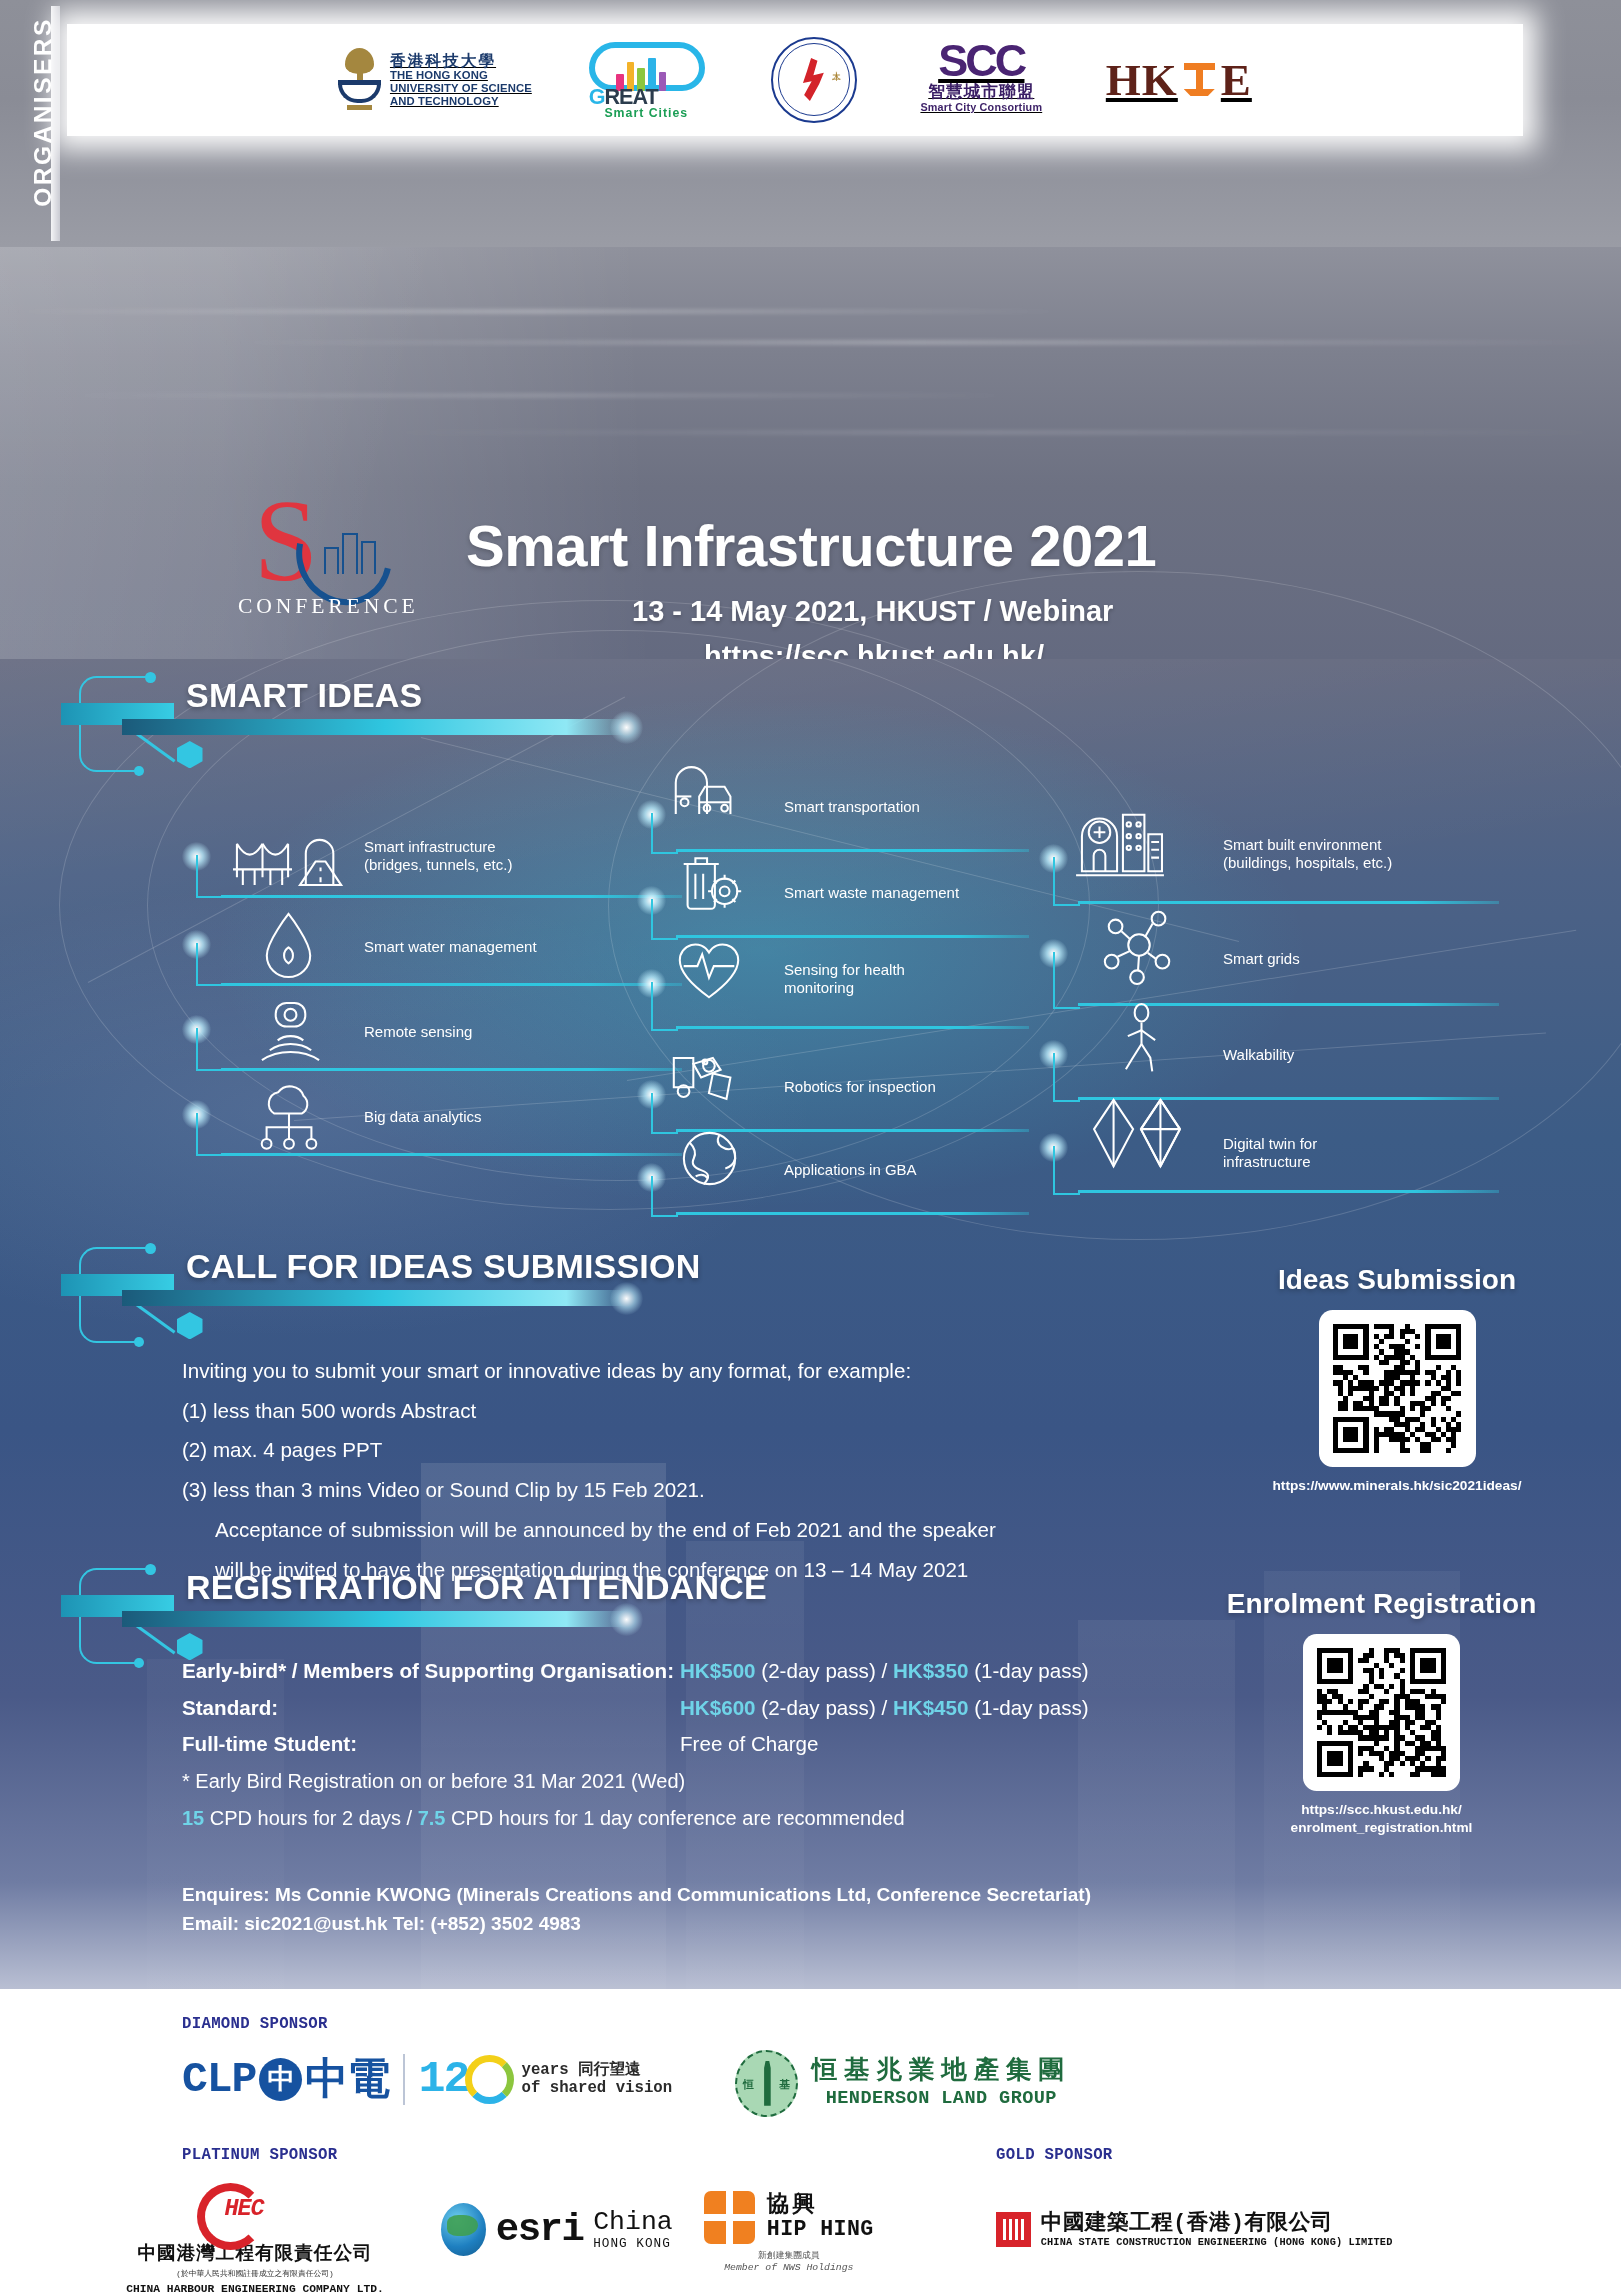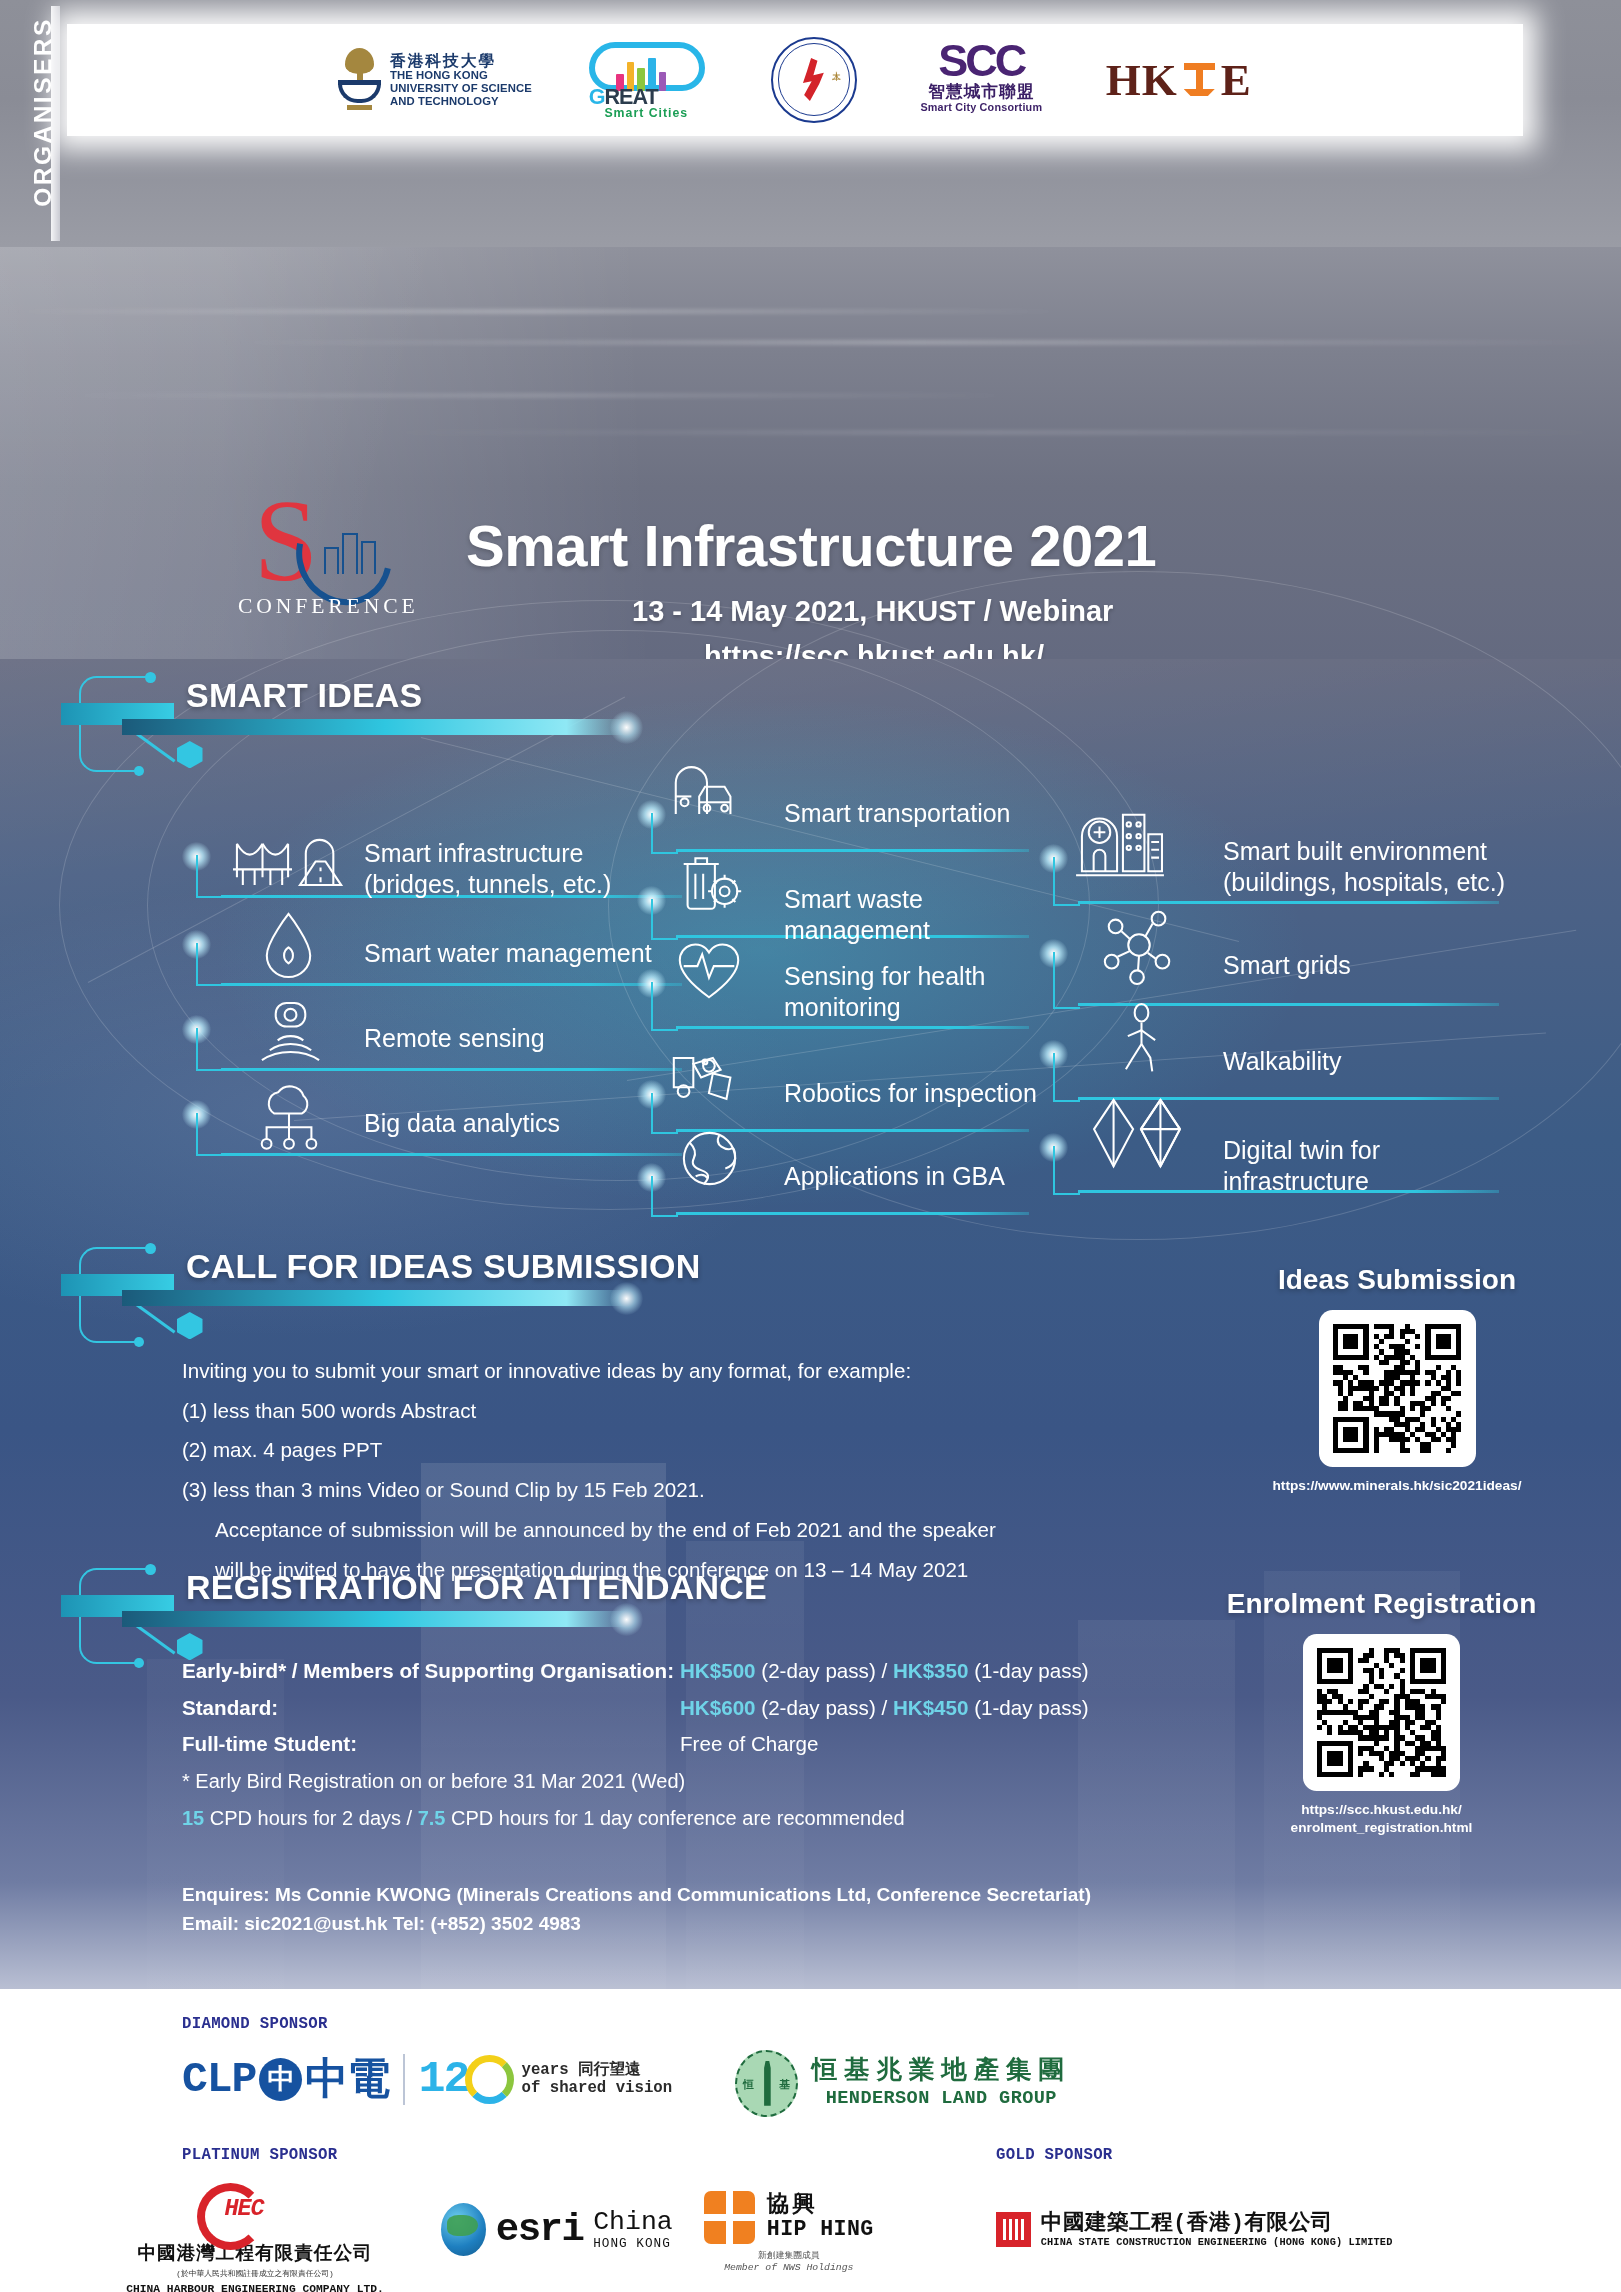--- a/index.html
+++ b/index.html
@@ -24,21 +24,21 @@
     color:#ffffff;font-weight:bold;font-size:24.5px;letter-spacing:2.5px;
     text-align:center;
   }
   .organiser-white{
     position:absolute;left:67px;top:23.5px;width:1456px;height:112px;
     background:#ffffff;
     box-shadow:0 0 25.5px 13.7px rgba(255,255,255,.95);
   }
   .org-logos{
     position:absolute;left:67px;top:23.5px;width:1456px;height:112px;
-    display:flex;align-items:center;justify-content:center;gap:51px;
+    display:flex;align-items:center;justify-content:center;gap:51px;text-decoration:underline;
   }
   .org-logo{display:flex;align-items:center;justify-content:center;}
 
   
   .hkust{display:flex;align-items:center;gap:8.8px;}
   .hkust-mark{width:43px;height:63px;position:relative;}
   .hkust-mark .bowl{position:absolute;left:6.9px;top:0;width:29px;height:25.5px;background:#a4873f;border-radius:50% 50% 46% 46%/64% 64% 36% 36%;}
   .hkust-mark .stem{position:absolute;left:18.6px;top:23.5px;width:5.9px;height:11.8px;background:#a4873f;}
   .hkust-mark .cup{position:absolute;left:0;top:33px;width:43px;height:21.6px;border:4.9px solid #1b3a6b;border-top:none;border-radius:0 0 19.6px 19.6px;box-sizing:border-box;}
   .hkust-mark .barline{position:absolute;left:0;top:32px;width:43px;height:4.9px;background:#1b3a6b;}
@@ -159,21 +159,21 @@
   .sect .title{position:absolute;left:125px;top:0;color:#ffffff;font-weight:bold;font-size:34px;letter-spacing:0.2px;
     text-shadow:0 2px 4.9px rgba(0,0,0,.3);white-space:nowrap;}
 
   
   .idea{position:absolute;}
   .idea .node{position:absolute;width:29px;height:29px;border-radius:50%;
     background:radial-gradient(circle,#ffffff 0%,rgba(190,240,255,.75) 32%,rgba(120,220,245,0) 72%);}
   .idea .elbow{position:absolute;border-left:2.5px solid #2fc6e0;border-bottom:2.5px solid #2fc6e0;}
   .idea .under{position:absolute;height:2.5px;background:linear-gradient(90deg,#2fc6e0,#2fc6e0 80%,rgba(47,198,224,.35));}
   .idea .ico{position:absolute;}
-  .idea .lbl{position:absolute;color:#ffffff;font-size:25px;line-height:1.24;white-space:pre-line;}
+  .idea .lbl{position:absolute;color:#ffffff;font-size:15px;line-height:1.24;white-space:pre-line;}
 
   
   .cfi-text{position:absolute;left:182px;top:1351px;width:1000px;color:#ffffff;font-size:20.6px;line-height:1.93;}
   .cfi-text .ind{display:block;padding-left:33px;}
 
   .reg-table{position:absolute;left:182px;top:1653px;width:1059px;color:#ffffff;font-size:20.6px;}
   .reg-row{display:flex;align-items:baseline;line-height:1.78;}
   .reg-lab{width:498px;font-weight:bold;}
   .reg-val{flex:1;}
   .price{color:#6fd4e8;font-weight:bold;}

